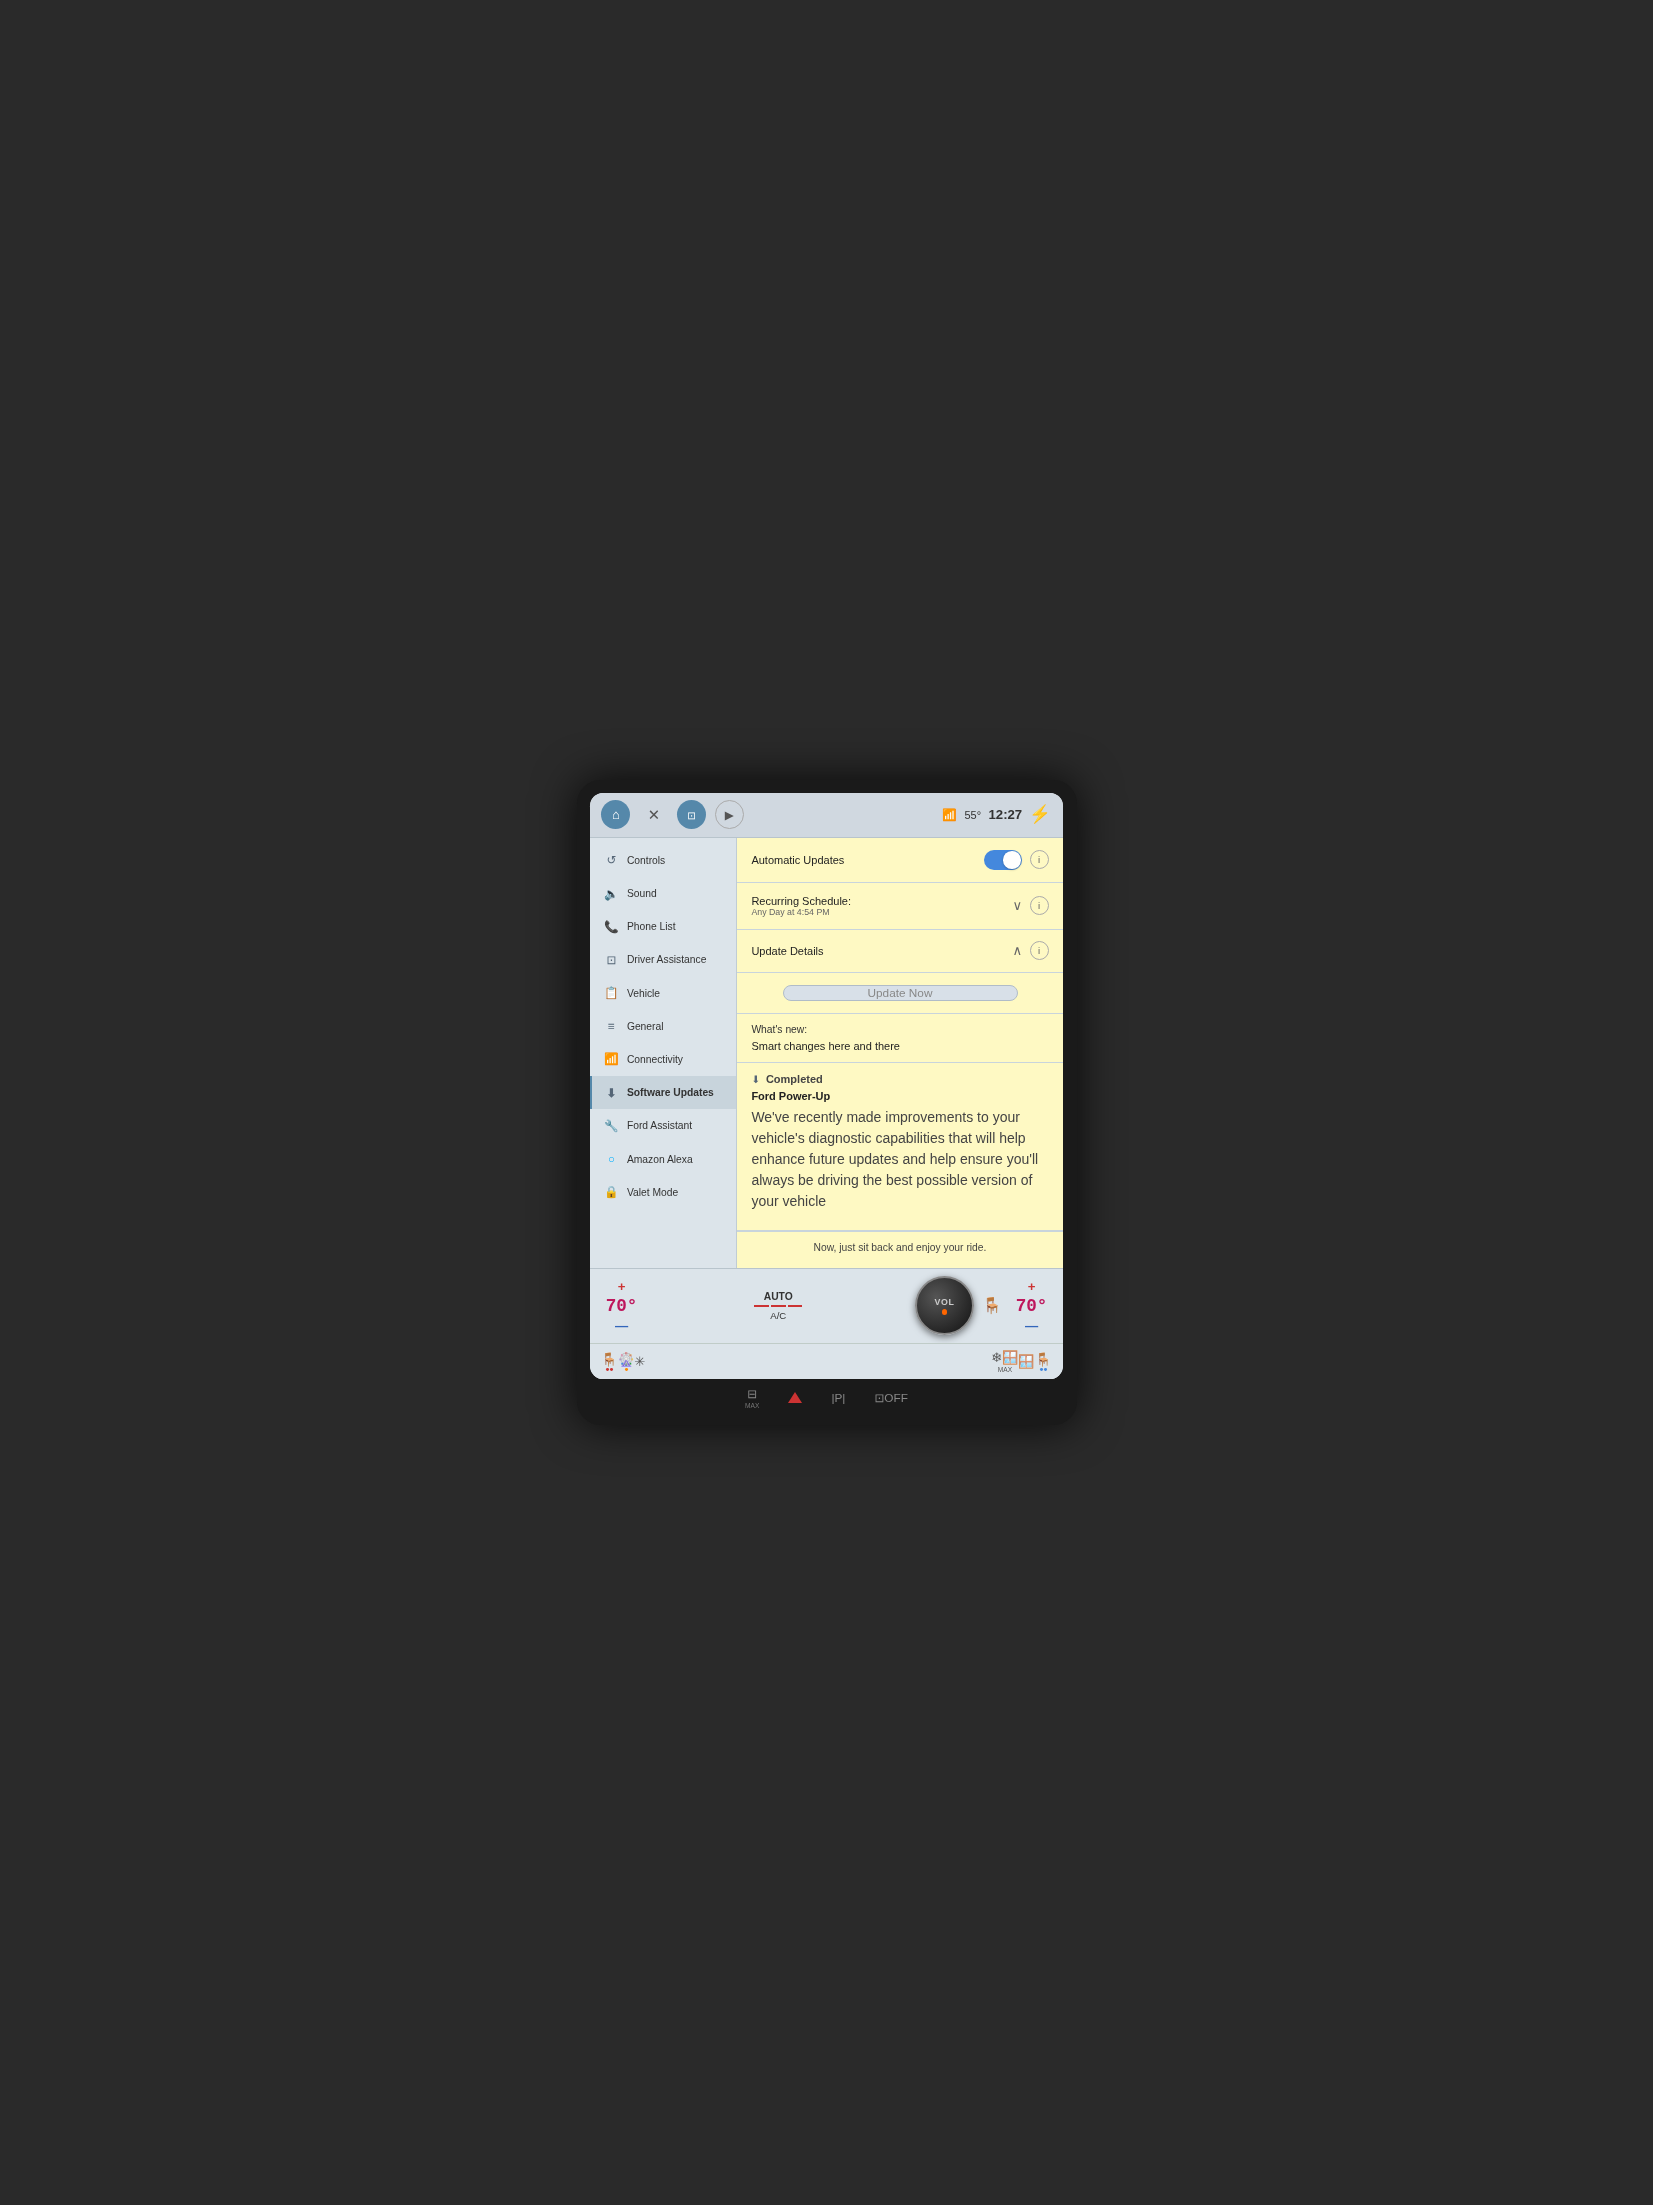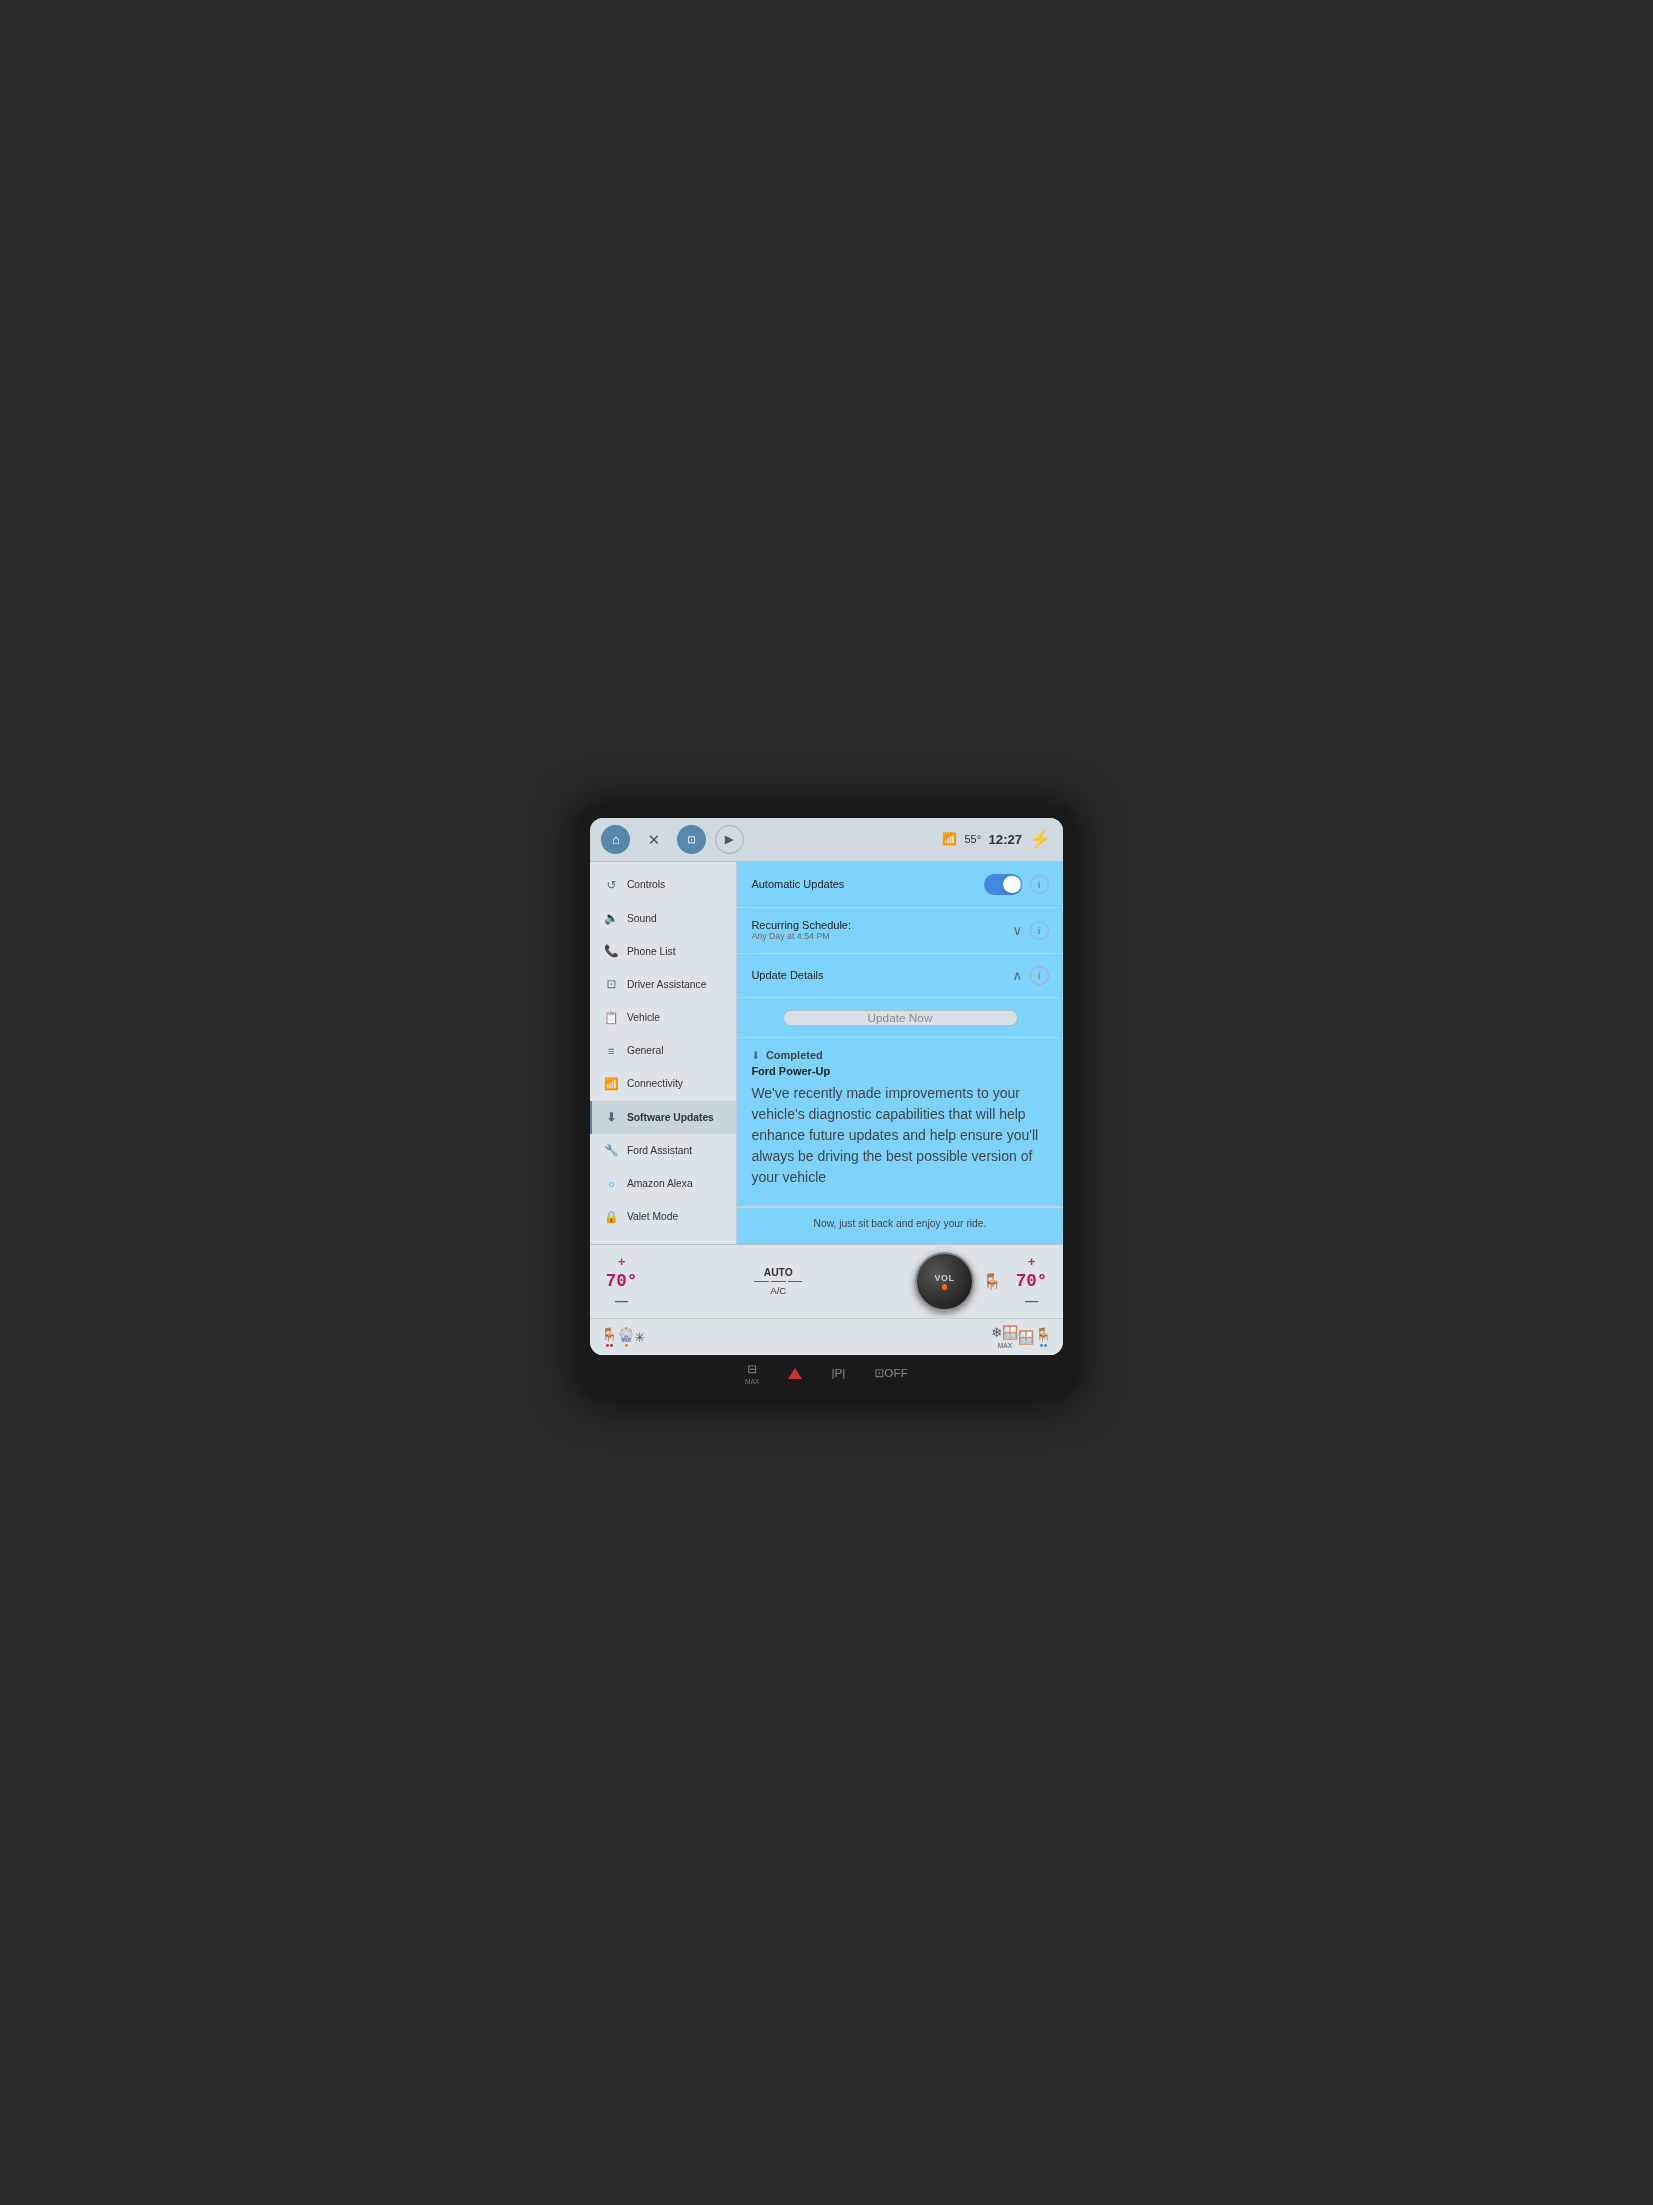--- a/index.html
+++ b/index.html
@@ -109,21 +109,21 @@
       color: #556677;
       width: 16px;
       text-align: center;
       flex-shrink: 0;
     }
     .sidebar-icon.alexa { color: #00b0ff; }
 
     
     .content-panel {
       flex: 1;
-      background: #7dd3fc;
+      background: #fef9c3;
       padding: 0;
       overflow-y: auto;
     }
 
     
     .content-row {
       display: flex;
       align-items: center;
       padding: 11.8px 14.7px;
       border-bottom: 0.7px solid #c8d4dc;
@@ -491,20 +491,24 @@
         <div class="content-row">
           <div class="content-row-label">Update Details</div>
           <span class="chevron">∧</span>
           <div class="info-btn">i</div>
         </div>
 
         <div class="update-now-row">
           <button class="update-now-btn">Update Now</button>
         </div>
 
+        <div class="whats-new-section">
+          <div class="whats-new-label">What's new:</div>
+          <div class="whats-new-value">Smart changes here and there</div>
+        </div>
 
         <div class="completed-section">
           <div class="completed-header">
             <span class="completed-icon">⬇</span>
             <span class="completed-label">Completed</span>
           </div>
           <div class="completed-title">Ford Power-Up</div>
           <div class="completed-desc">We've recently made improvements to your vehicle's diagnostic capabilities that will help enhance future updates and help ensure you'll always be driving the best possible version of your vehicle</div>
         </div>
 

